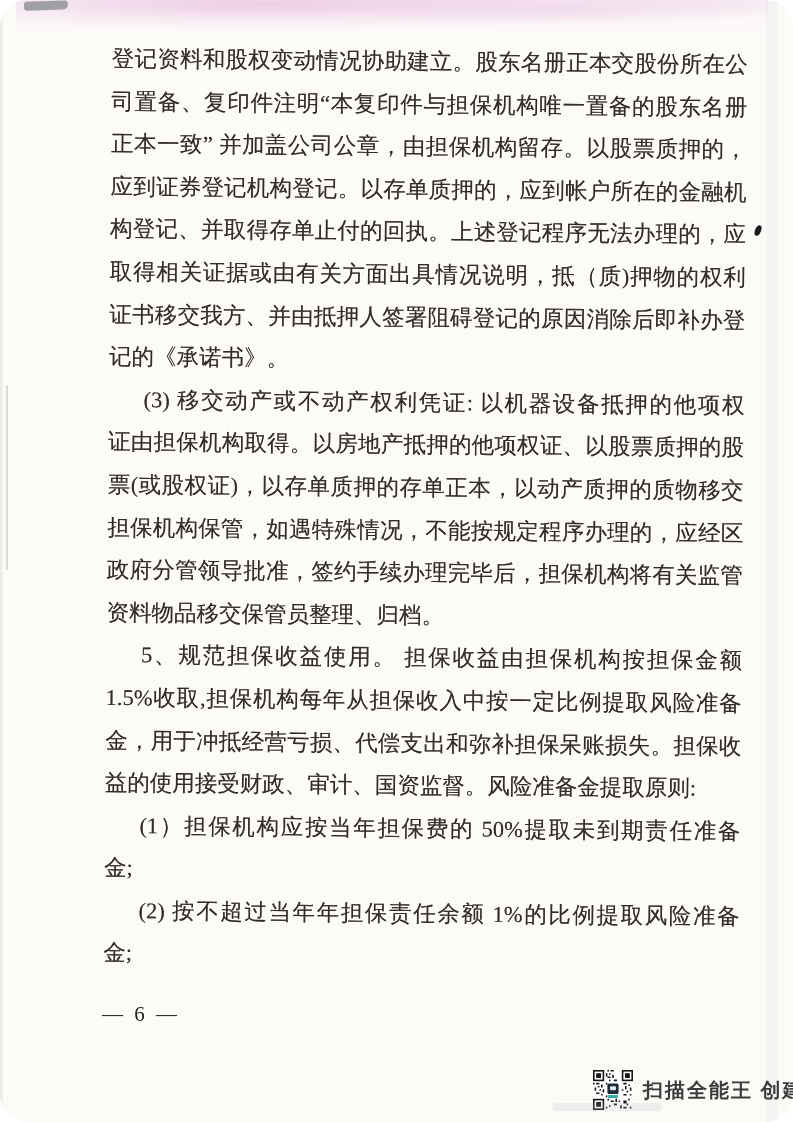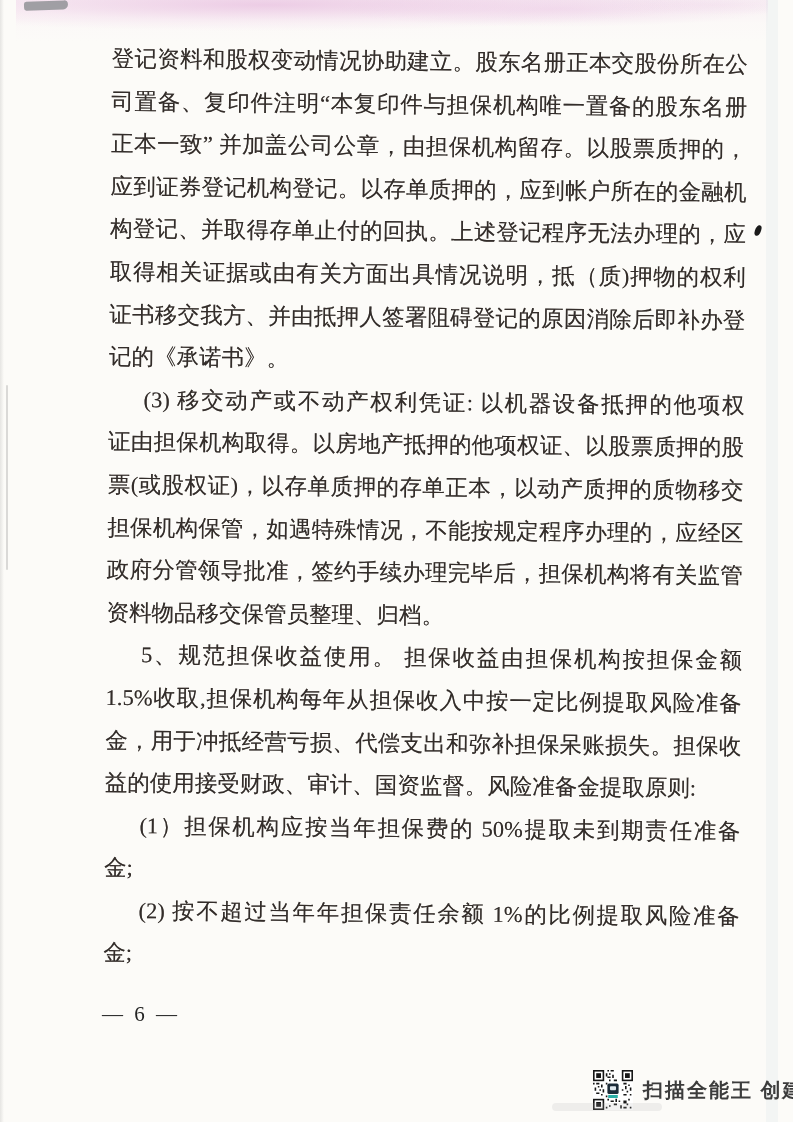--- a/index.html
+++ b/index.html
@@ -7,21 +7,21 @@
     --paper:#fcfbf8;
     --qr-accent:#2aaea6;
   }
   html,body{margin:0;padding:0;}
   body{
     width:793px;height:1122px;position:relative;overflow:hidden;
     background:#ffffff;
     font-family:"Liberation Serif","DejaVu Serif",serif;
   }
   .page{
-    position:absolute;inset:0;background:var(--paper);overflow:hidden;
+    position:absolute;inset:0;background:var(--paper);overflow:hidden;border-radius:27px;
   }
   
   .top-tint{
     position:absolute;left:16px;top:0;width:752px;height:42px;pointer-events:none;
     background:
       radial-gradient(ellipse 430px 26px at 250px 5px, rgba(224,168,214,0.50), rgba(236,196,228,0.22) 60%, rgba(255,255,255,0) 100%),
       radial-gradient(ellipse 220px 18px at 540px 9px, rgba(228,182,222,0.34), rgba(255,255,255,0) 100%),
       radial-gradient(ellipse 120px 10px at 700px 5px, rgba(232,196,226,0.20), rgba(255,255,255,0) 100%),
       linear-gradient(180deg, rgba(238,206,232,0.25) 0%, rgba(246,228,242,0.10) 55%, rgba(255,255,255,0) 100%);
   }

